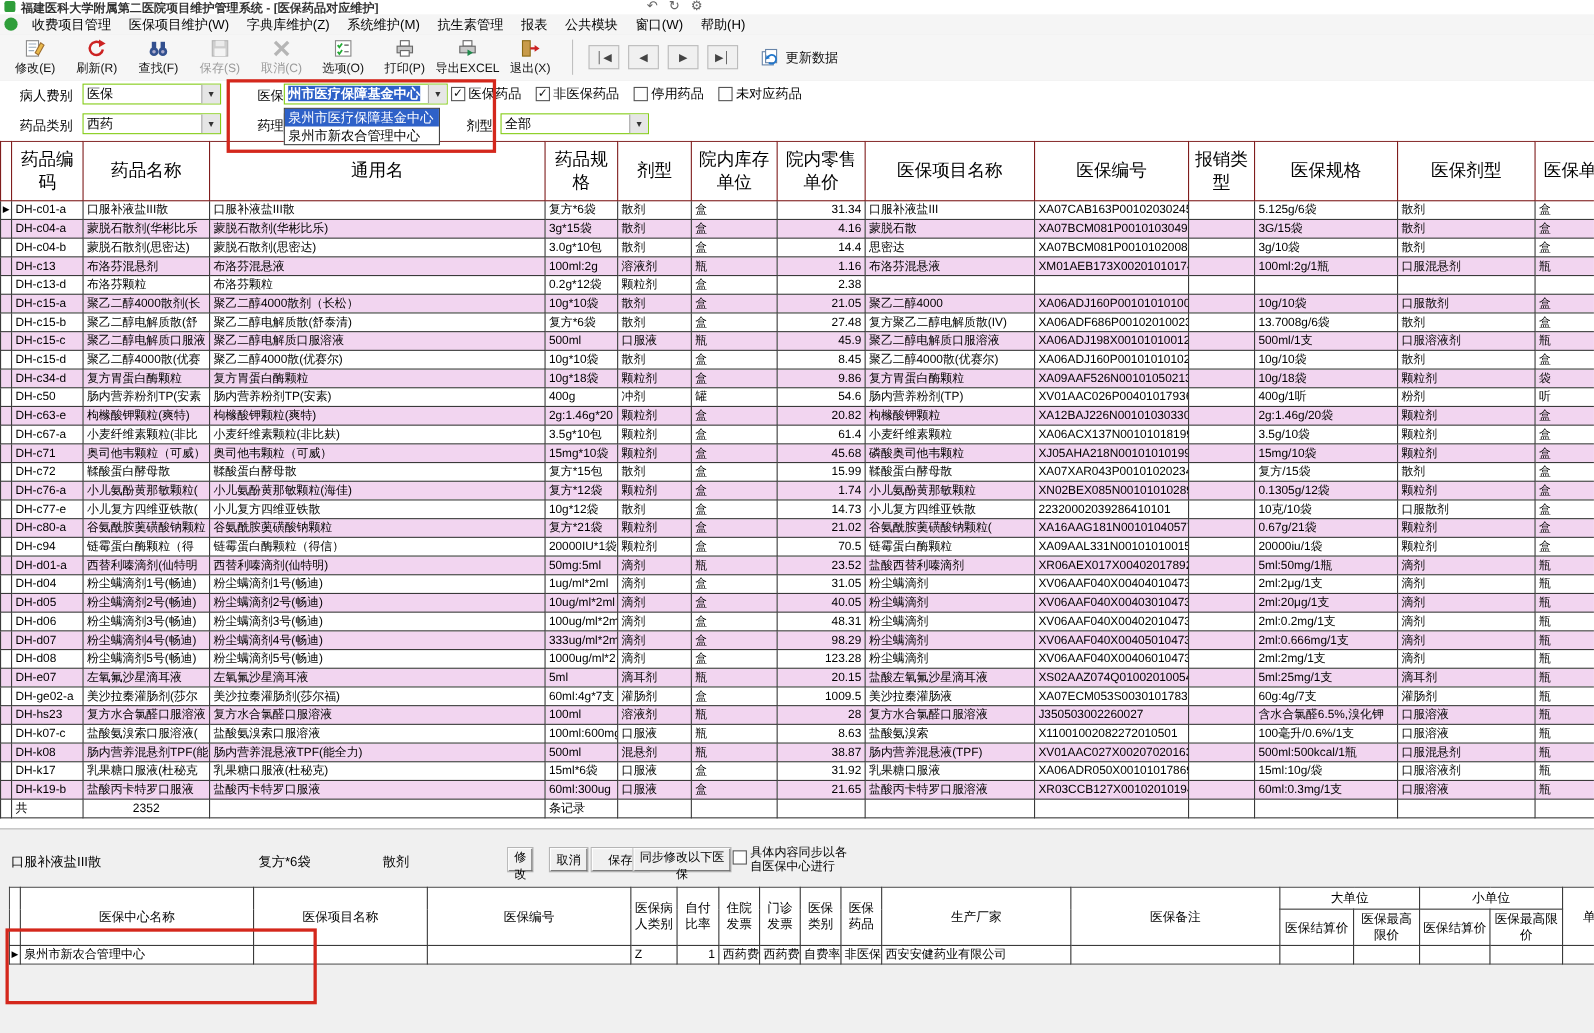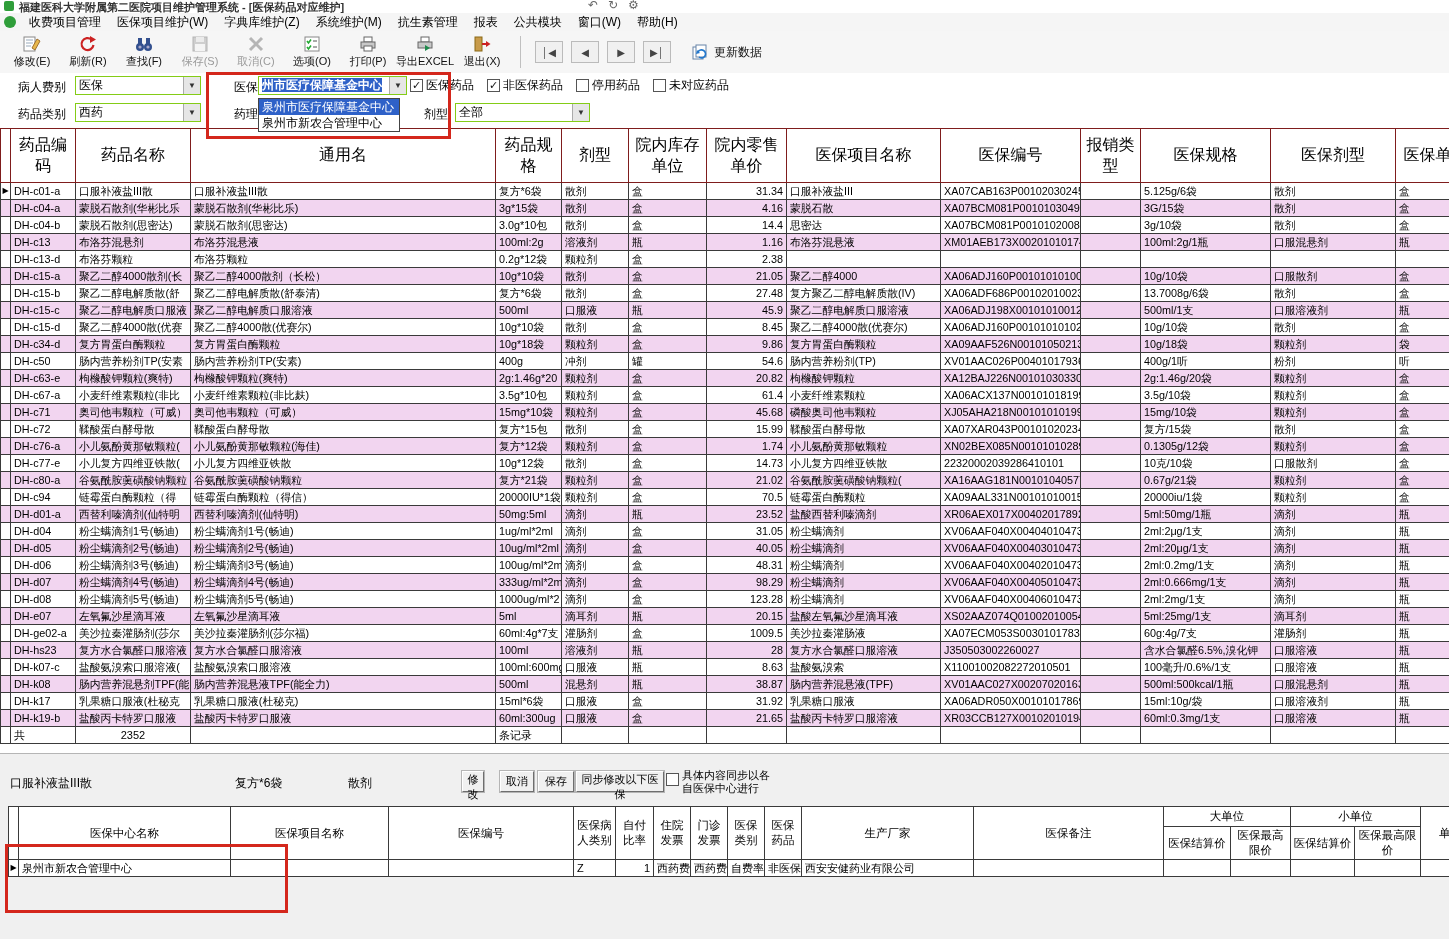--- a/index.html
+++ b/index.html
@@ -845,21 +845,21 @@
         </tfoot>
     </table>
   </div>
 
   <div class="bottom-panel">
     <span class="dvalue" style="left:10px;top:21px;">口服补液盐III散</span>
     <span class="dvalue" style="left:235px;top:21px;">复方*6袋</span>
     <span class="dvalue" style="left:348px;top:21px;">散剂</span>
     <button class="dbtn" style="left:462px;top:17px;width:22px;">修改</button>
     <button class="dbtn" style="left:500px;top:17px;width:34px;">取消</button>
-    <button class="dbtn" style="left:538px;top:17px;width:36px;">保存</button>
+    <button class="dbtn" style="left:538px;top:17px;width:52px;">保存</button>
     <button class="dbtn" style="left:576px;top:17px;width:88px;">同步修改以下医保</button>
     <span class="cbox dcheck"></span>
     <span class="dchecklabel">具体内容同步以各自医保中心进行</span>
 
     <div class="subgrid-wrap">
       <table class="subgrid">
         <colgroup id="subgrid-cols">
             <col style="width: 10px;">
             <col style="width: 212px;">
             <col style="width: 158px;">

